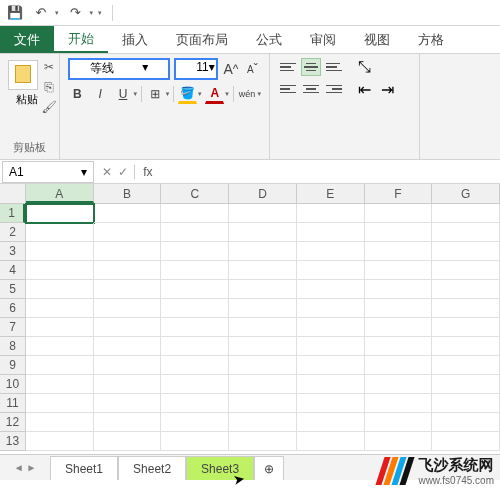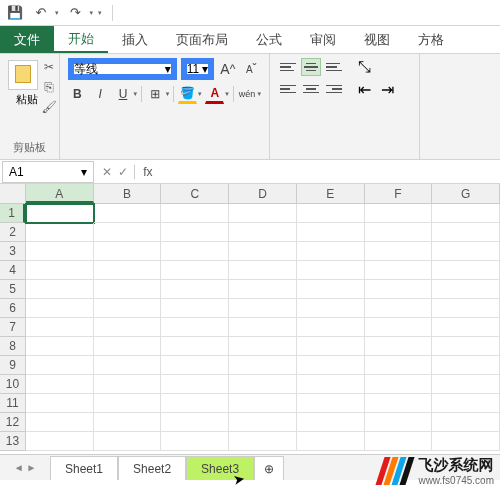--- a/index.html
+++ b/index.html
@@ -23,21 +23,21 @@
 .clip-top { display: flex; gap: 2px; }
 .paste-btn { width: 34px; text-align: right; }
 .paste-btn .ic { width: 30px; height: 30px; border: 1px solid #ccc; background: #fff; margin: 2px auto; position: relative; }
 .paste-btn .ic::before { content: ""; position: absolute; inset: 4px 6px 6px 6px; background: #f8d775; border: 1px solid #c9a227; }
 .paste-lbl { font-size: 11px; }
 .clip-side { display: flex; flex-direction: column; gap: 2px; }
 .clip-side .sm { width: 18px; height: 18px; font-size: 12px; display: flex; align-items: center; justify-content: center; color: #555; }
 
 .font { width: 210px; }
 .font-row1, .font-row2 { display: flex; align-items: center; gap: 4px; margin-bottom: 4px; }
-.combo { background: #fff; border: 6px solid #3b82f6; height: 22px; display: flex; align-items: center; padding: 0 0; font-size: 12px; }
+.combo { background: #fff; border: 2px solid #3b82f6; height: 22px; display: flex; align-items: flex-start; padding: 0 20px; font-size: 12px; }
 .combo.font-name { width: 112px; justify-content: space-between; }
 .combo.font-size { width: 34px; justify-content: space-between; }
 .btn-sm { width: 20px; height: 20px; display: flex; align-items: center; justify-content: center; font-size: 12px; color: #444; border: 1px solid transparent; }
 .bold { font-weight: bold; }
 .italic { font-style: italic; }
 .underline { text-decoration: underline; }
 .sep-v { width: 1px; height: 16px; background: #ccc; }
 
 .align { width: 150px; }
 .align-row { display: flex; gap: 3px; margin-bottom: 4px; }

